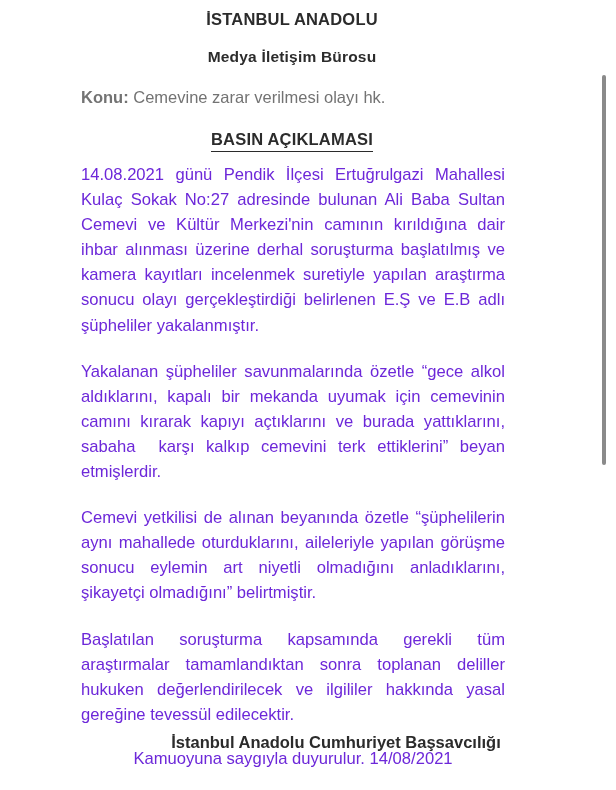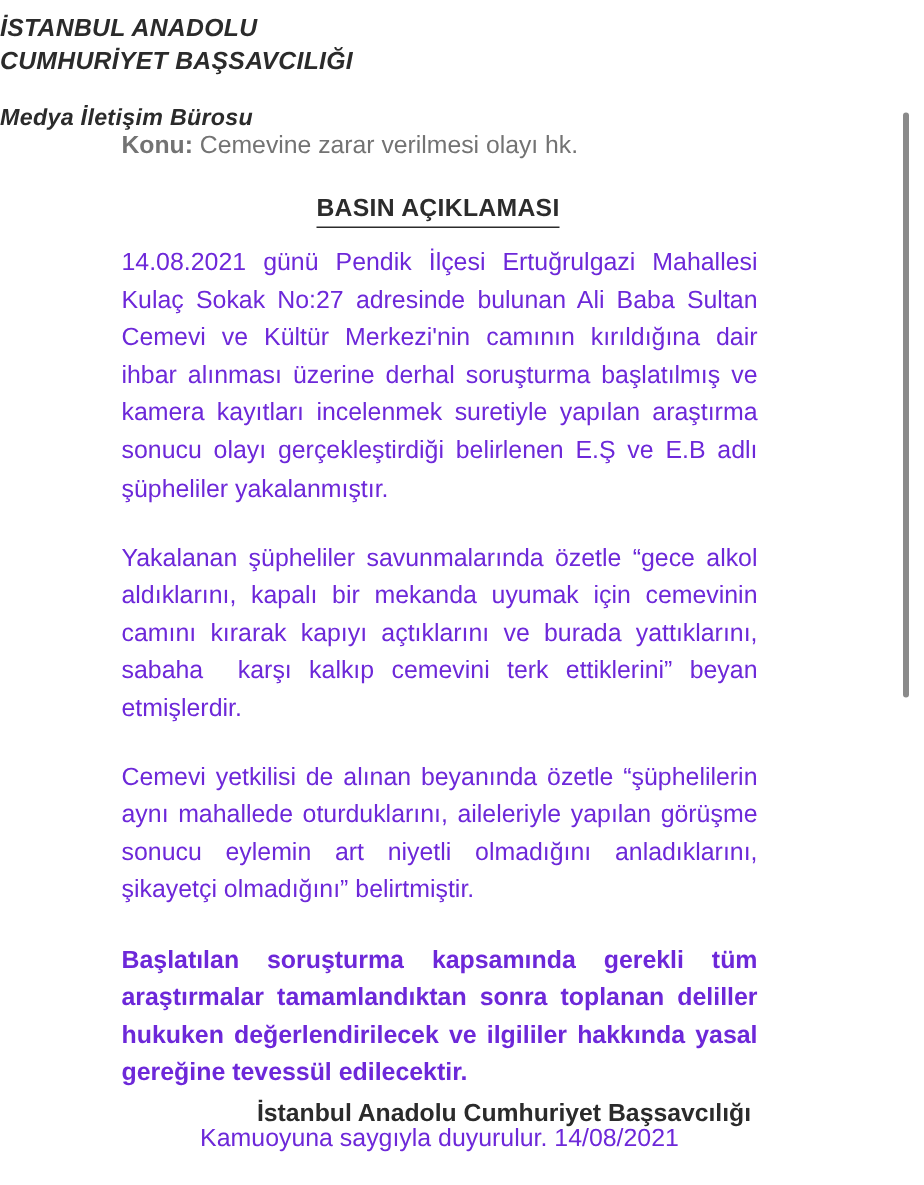--- a/index.html
+++ b/index.html
@@ -25,22 +25,21 @@
     height: 790px;
     background: #ffffff;
   }
 
   
   .letterhead {
     position: absolute;
     left: 0;
     top: 8px;
     width: 584px;
-    text-align: left;
-    font-style: italic;
+    text-align: center;
   }
   .letterhead .lh-line {
     font-weight: bold;
     font-size: 16.5px;
     line-height: 22px;
     letter-spacing: 0.2px;
     color: #2b2b2b;
   }
   .letterhead .lh-line.lh-3 {
     font-size: 15.5px;
@@ -93,21 +92,20 @@
     font-size: 16.6px;
     line-height: 25.1px;
     text-align: justify;
     text-justify: inter-word;
     color: #6d28d9;
     margin: 0 0 21px 0;
     white-space: pre-wrap;
   }
   .para.last-para {
     margin-bottom: 19px;
-    font-weight: bold;
   }
   .para.no-justify {
     text-align: center;
     margin-bottom: 0;
   }
 
   
   .signature {
     position: absolute;
     left: 0;
@@ -140,21 +138,20 @@
     border-radius: 2px;
   }
 </style>
 </head>
 <body>
 
 <div class="page">
 
   <div class="letterhead">
     <div class="lh-line lh-1">İSTANBUL ANADOLU</div>
-    <div class="lh-line lh-2">CUMHURİYET BAŞSAVCILIĞI</div>
     <div class="lh-line lh-3">Medya İletişim Bürosu</div>
   </div>
 
   <div class="subject">
     <span class="subject-label">Konu:</span><span class="subject-text"> Cemevine zarar verilmesi olayı hk.</span>
   </div>
 
   <div class="doc-title">
     <span class="title-inner">BASIN AÇIKLAMASI</span>
   </div>

